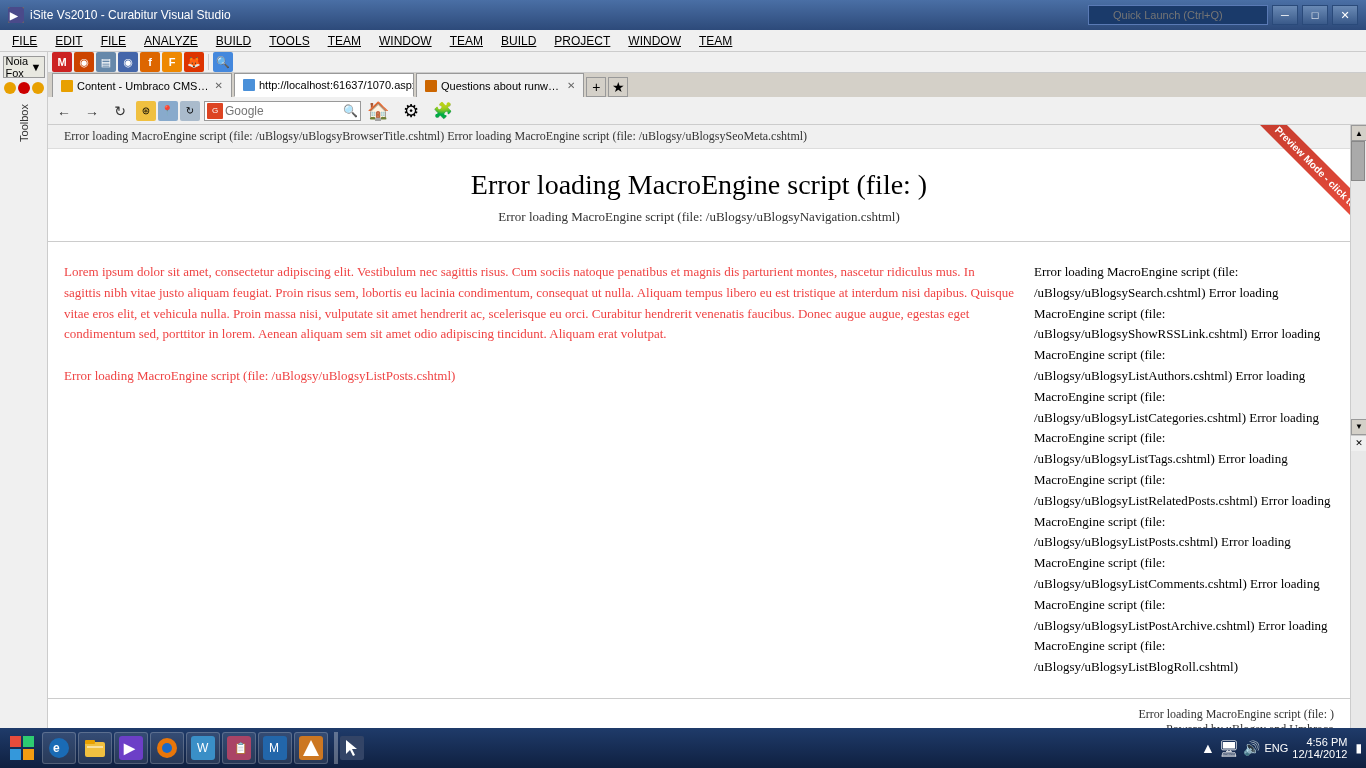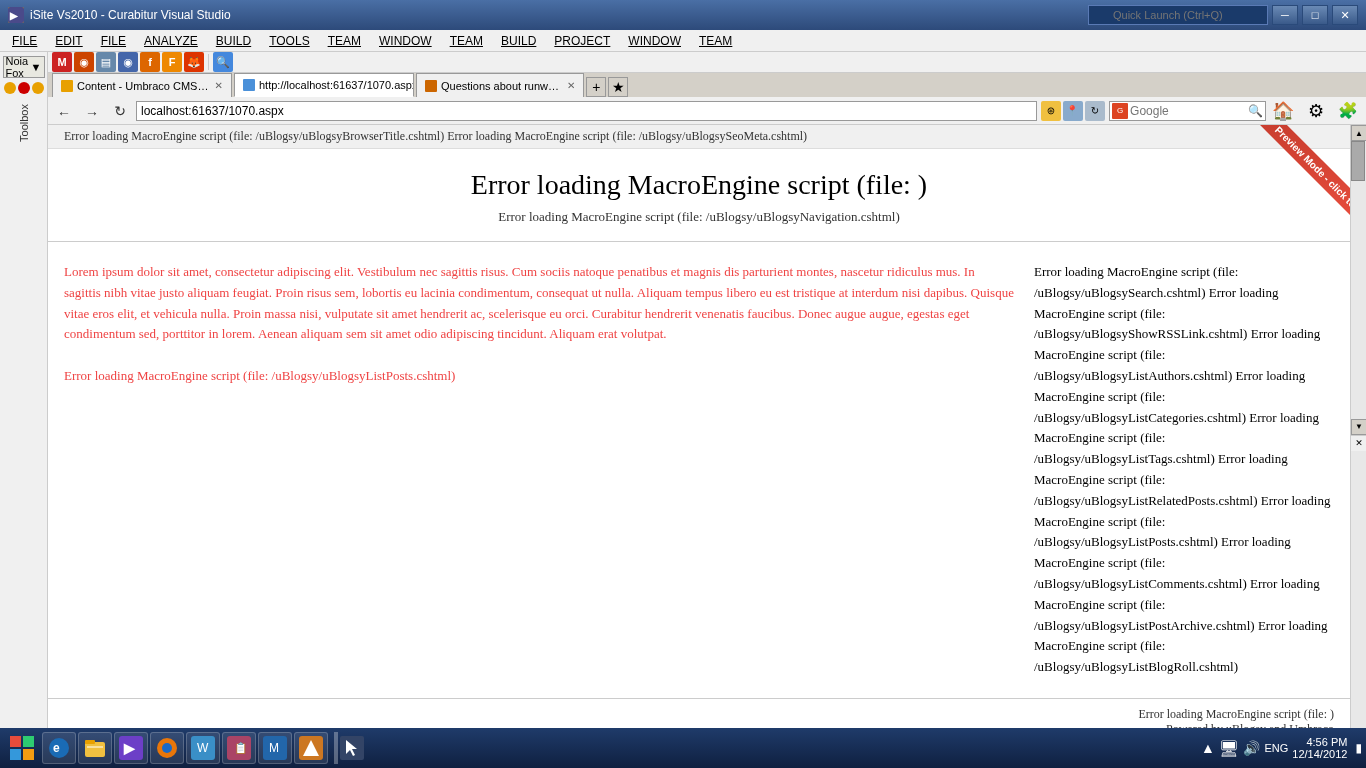--- a/index.html
+++ b/index.html
@@ -450,21 +450,20 @@
 
       <div style="width:20px;height:20px;background:#d4d0c8;border:1px solid #999;display:flex;align-items:center;justify-content:center;cursor:pointer;font-size:14px;align-self:flex-end;">
         <span>★</span>
       </div>
     </div>
 
     <div class="address-bar">
       <div class="nav-btn">←</div>
       <div class="nav-btn">→</div>
       <div class="nav-btn">↻</div>
-      <input class="address-input" value="localhost:61637/1070.aspx" style="">
 
       <div style="display:flex;align-items:center;gap:2px;">
         <div style="width:20px;height:20px;background:#f0c040;border-radius:2px;display:flex;align-items:center;justify-content:center;">
           <span style="font-size:10px;">⊛</span>
         </div>
         <div style="width:20px;height:20px;background:#88aacc;border-radius:2px;display:flex;align-items:center;justify-content:center;">
           <span style="font-size:10px;">📍</span>
         </div>
         <div style="width:20px;height:20px;background:#aabbcc;border-radius:2px;display:flex;align-items:center;justify-content:center;">
           <span style="font-size:10px;">↻</span>

